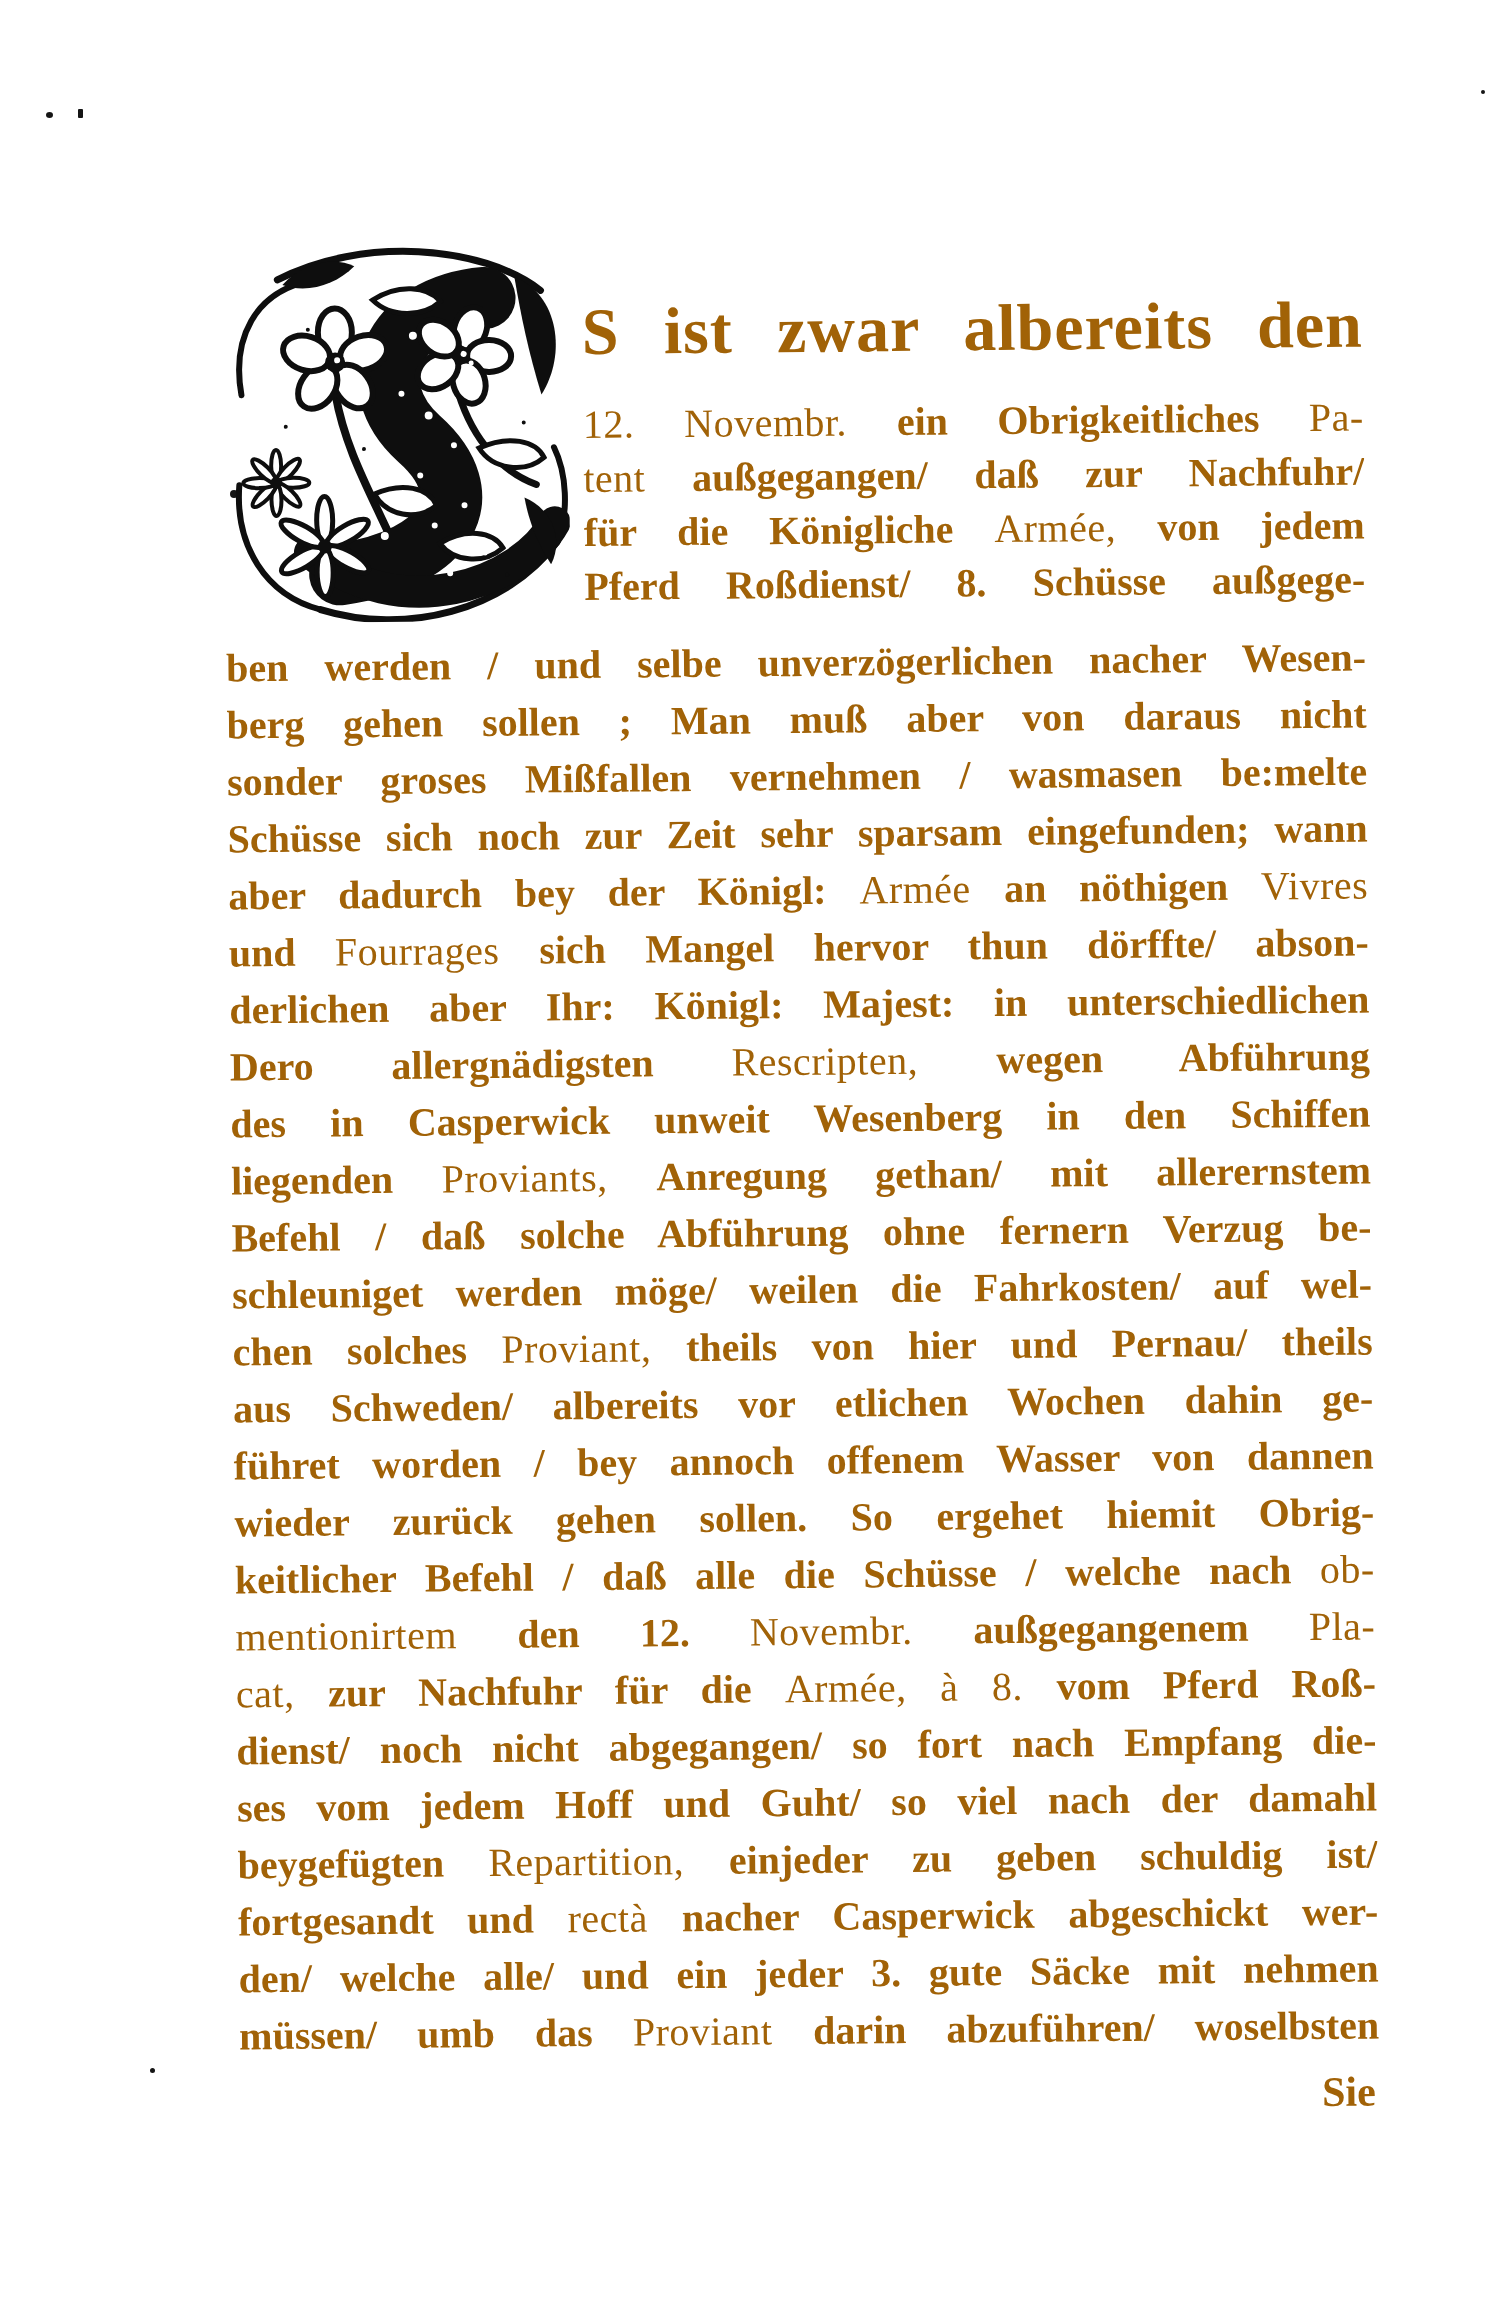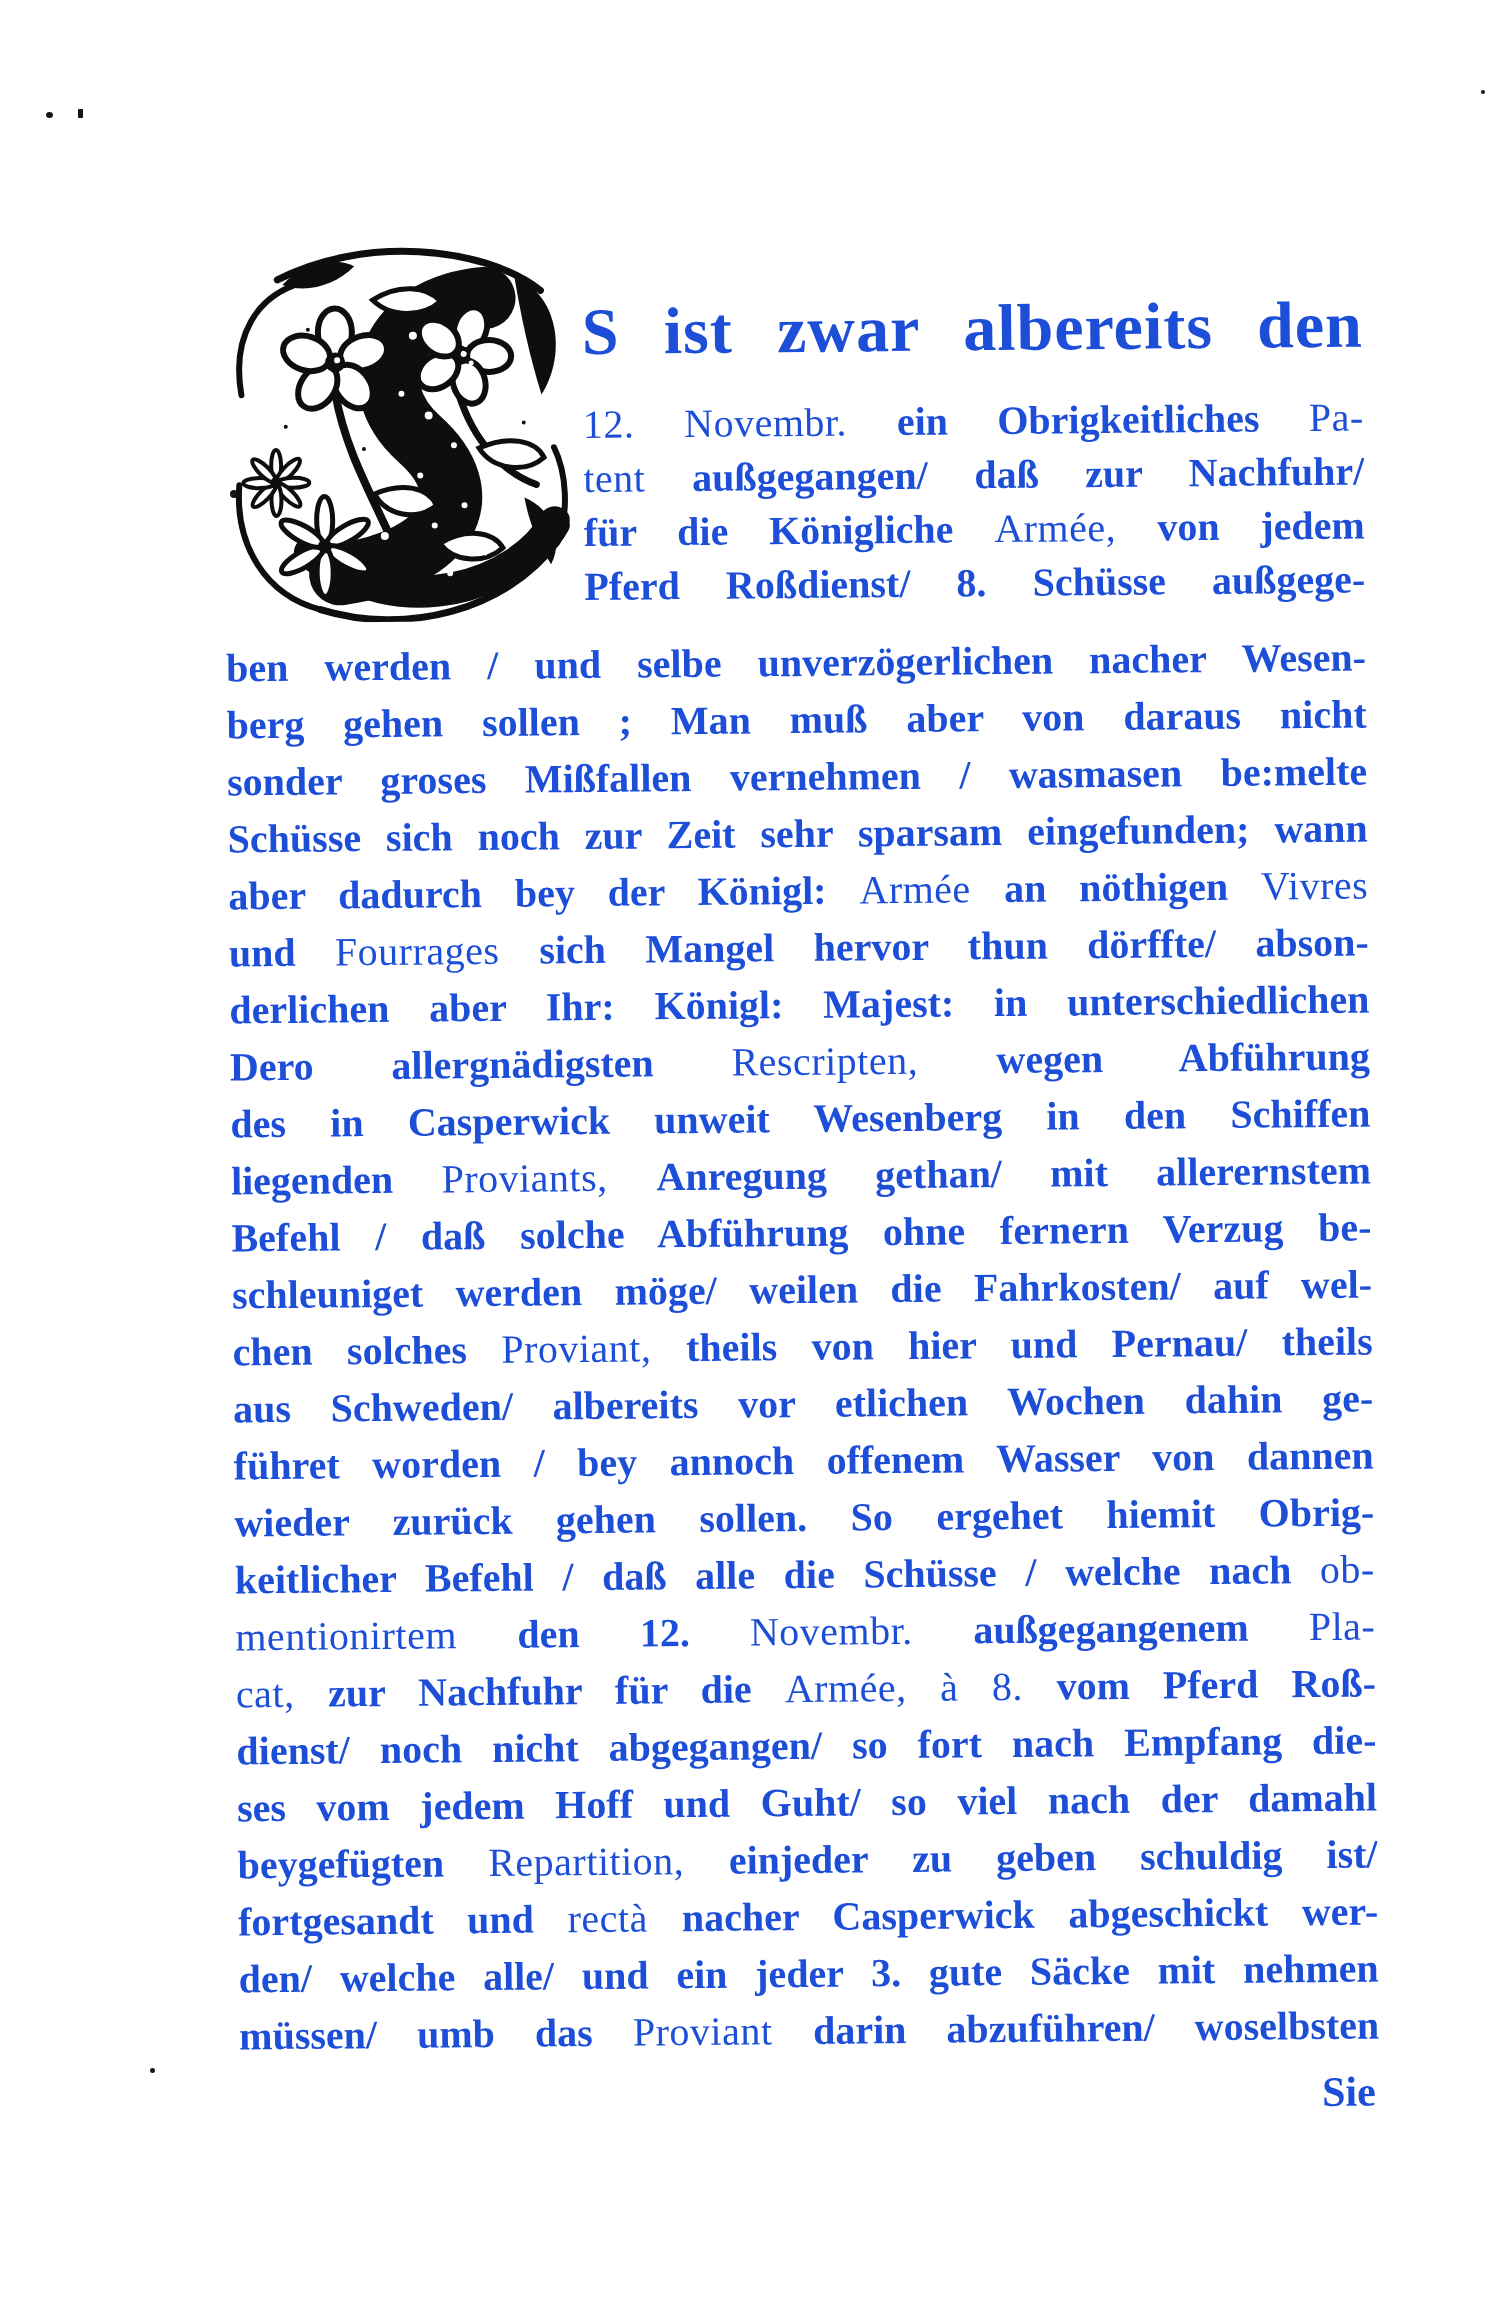--- a/index.html
+++ b/index.html
@@ -1,20 +1,20 @@
 <!DOCTYPE html>
 <html><head>
 <meta charset="utf-8">
 <style>
   html,body{margin:0;padding:0;background:#888;}
   .page{
     position:relative;
     width:1512px;height:2304px;
     background:#ffffff;
-    color:#1d4ed8;
+    color:#a16207;
     font-family:"Liberation Serif", serif;
     overflow:hidden;
   }
   .speck{position:absolute;background:#151515;border-radius:50%;}
   .sp1{left:46px;top:112px;width:7px;height:6px;}
   .sp2{left:78px;top:109px;width:5px;height:9px;border-radius:1px;}
   .sp3{left:230px;top:490px;width:8px;height:8px;}
   .sp4{left:150px;top:2068px;width:5px;height:5px;}
   .sp5{left:1481px;top:90px;width:4px;height:4px;}
 

